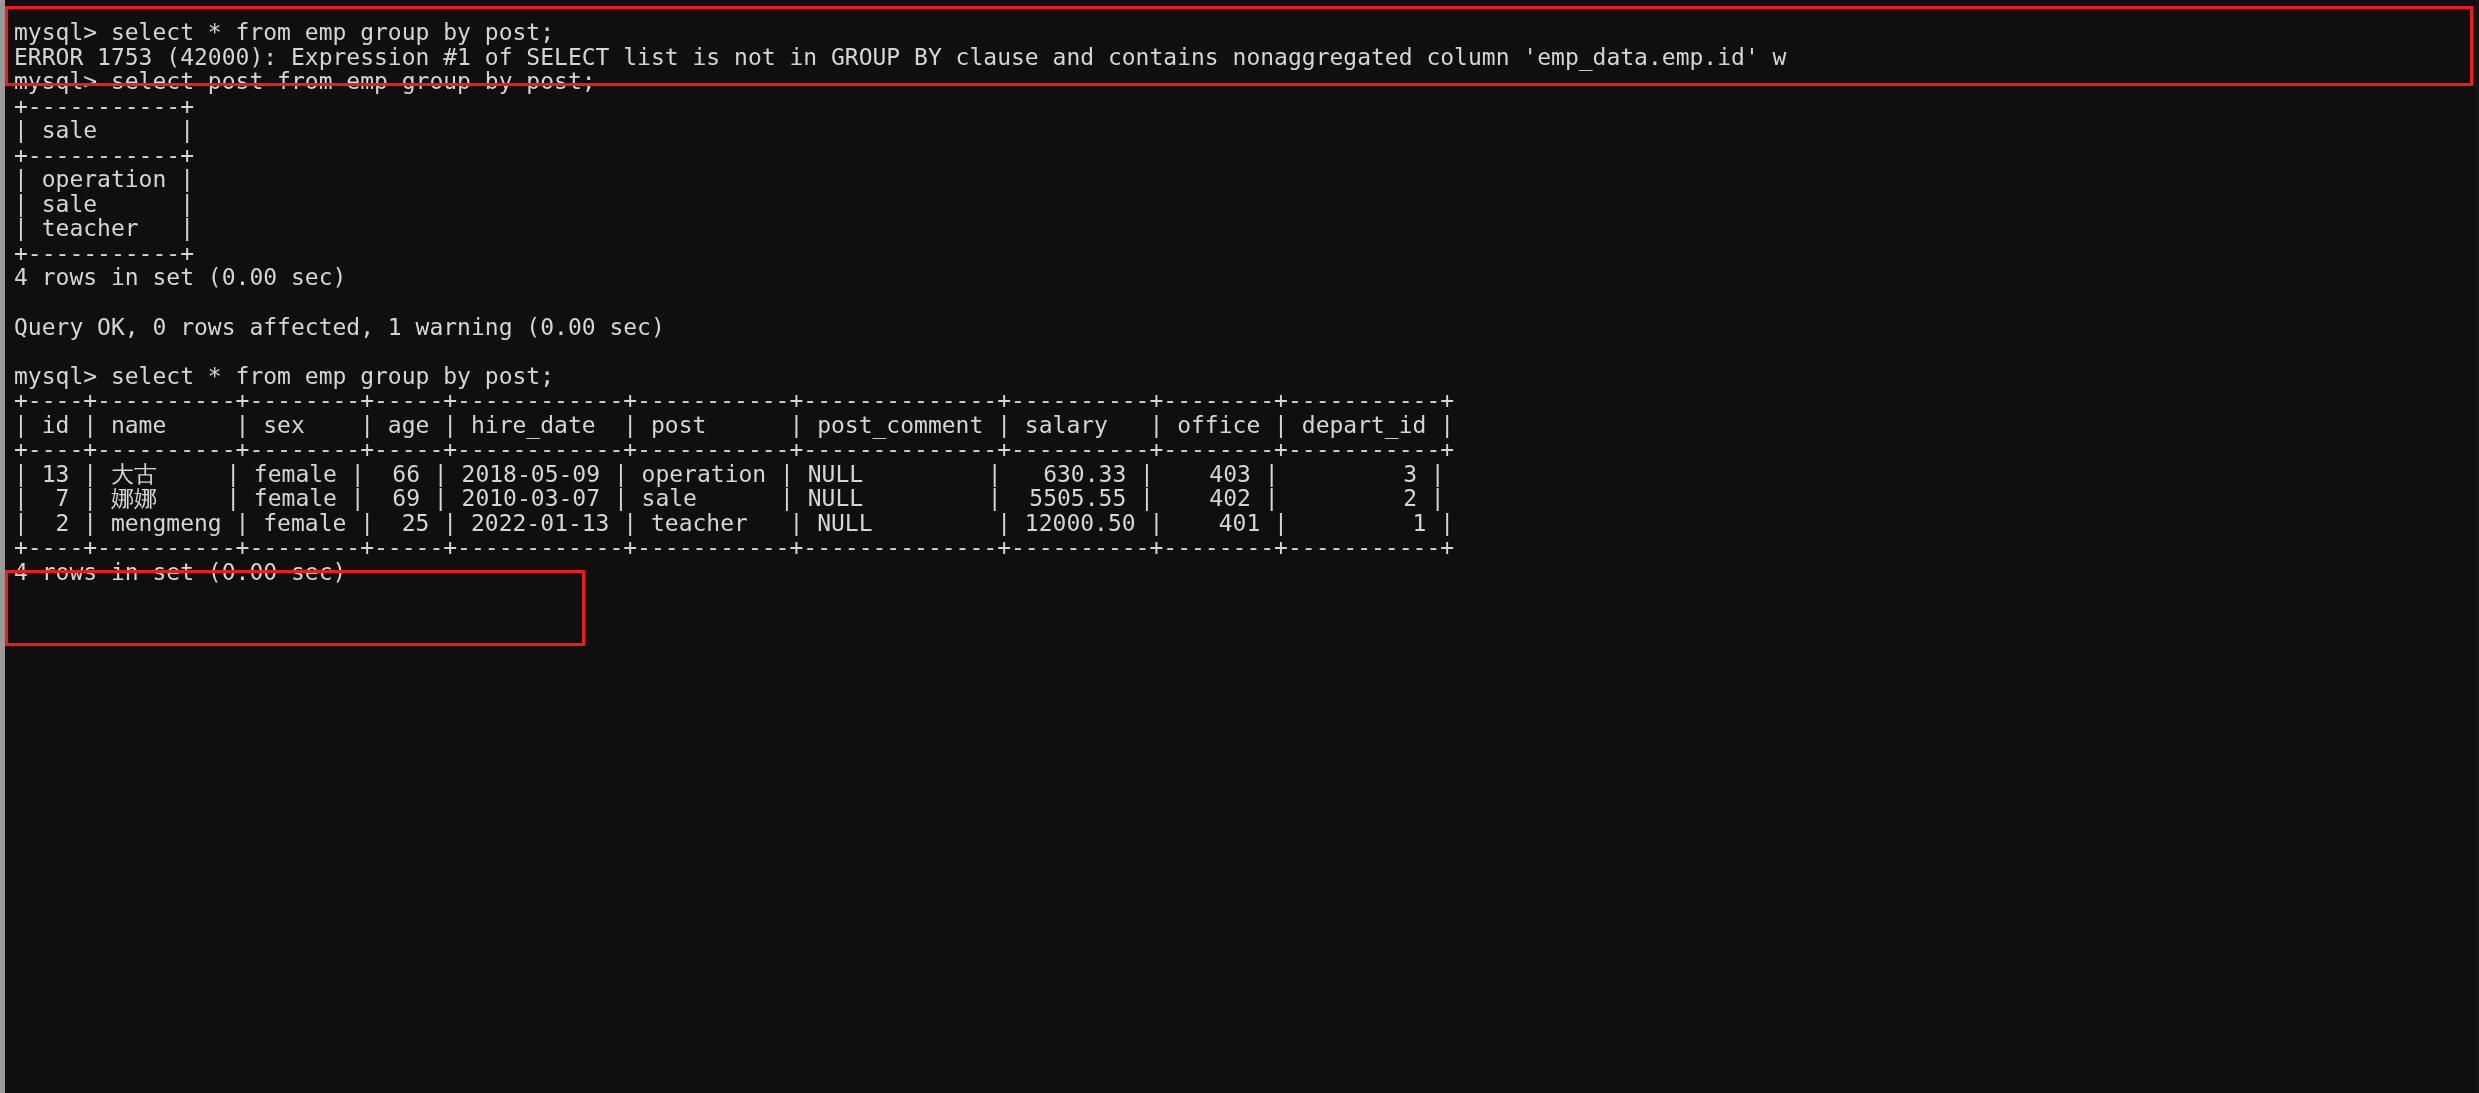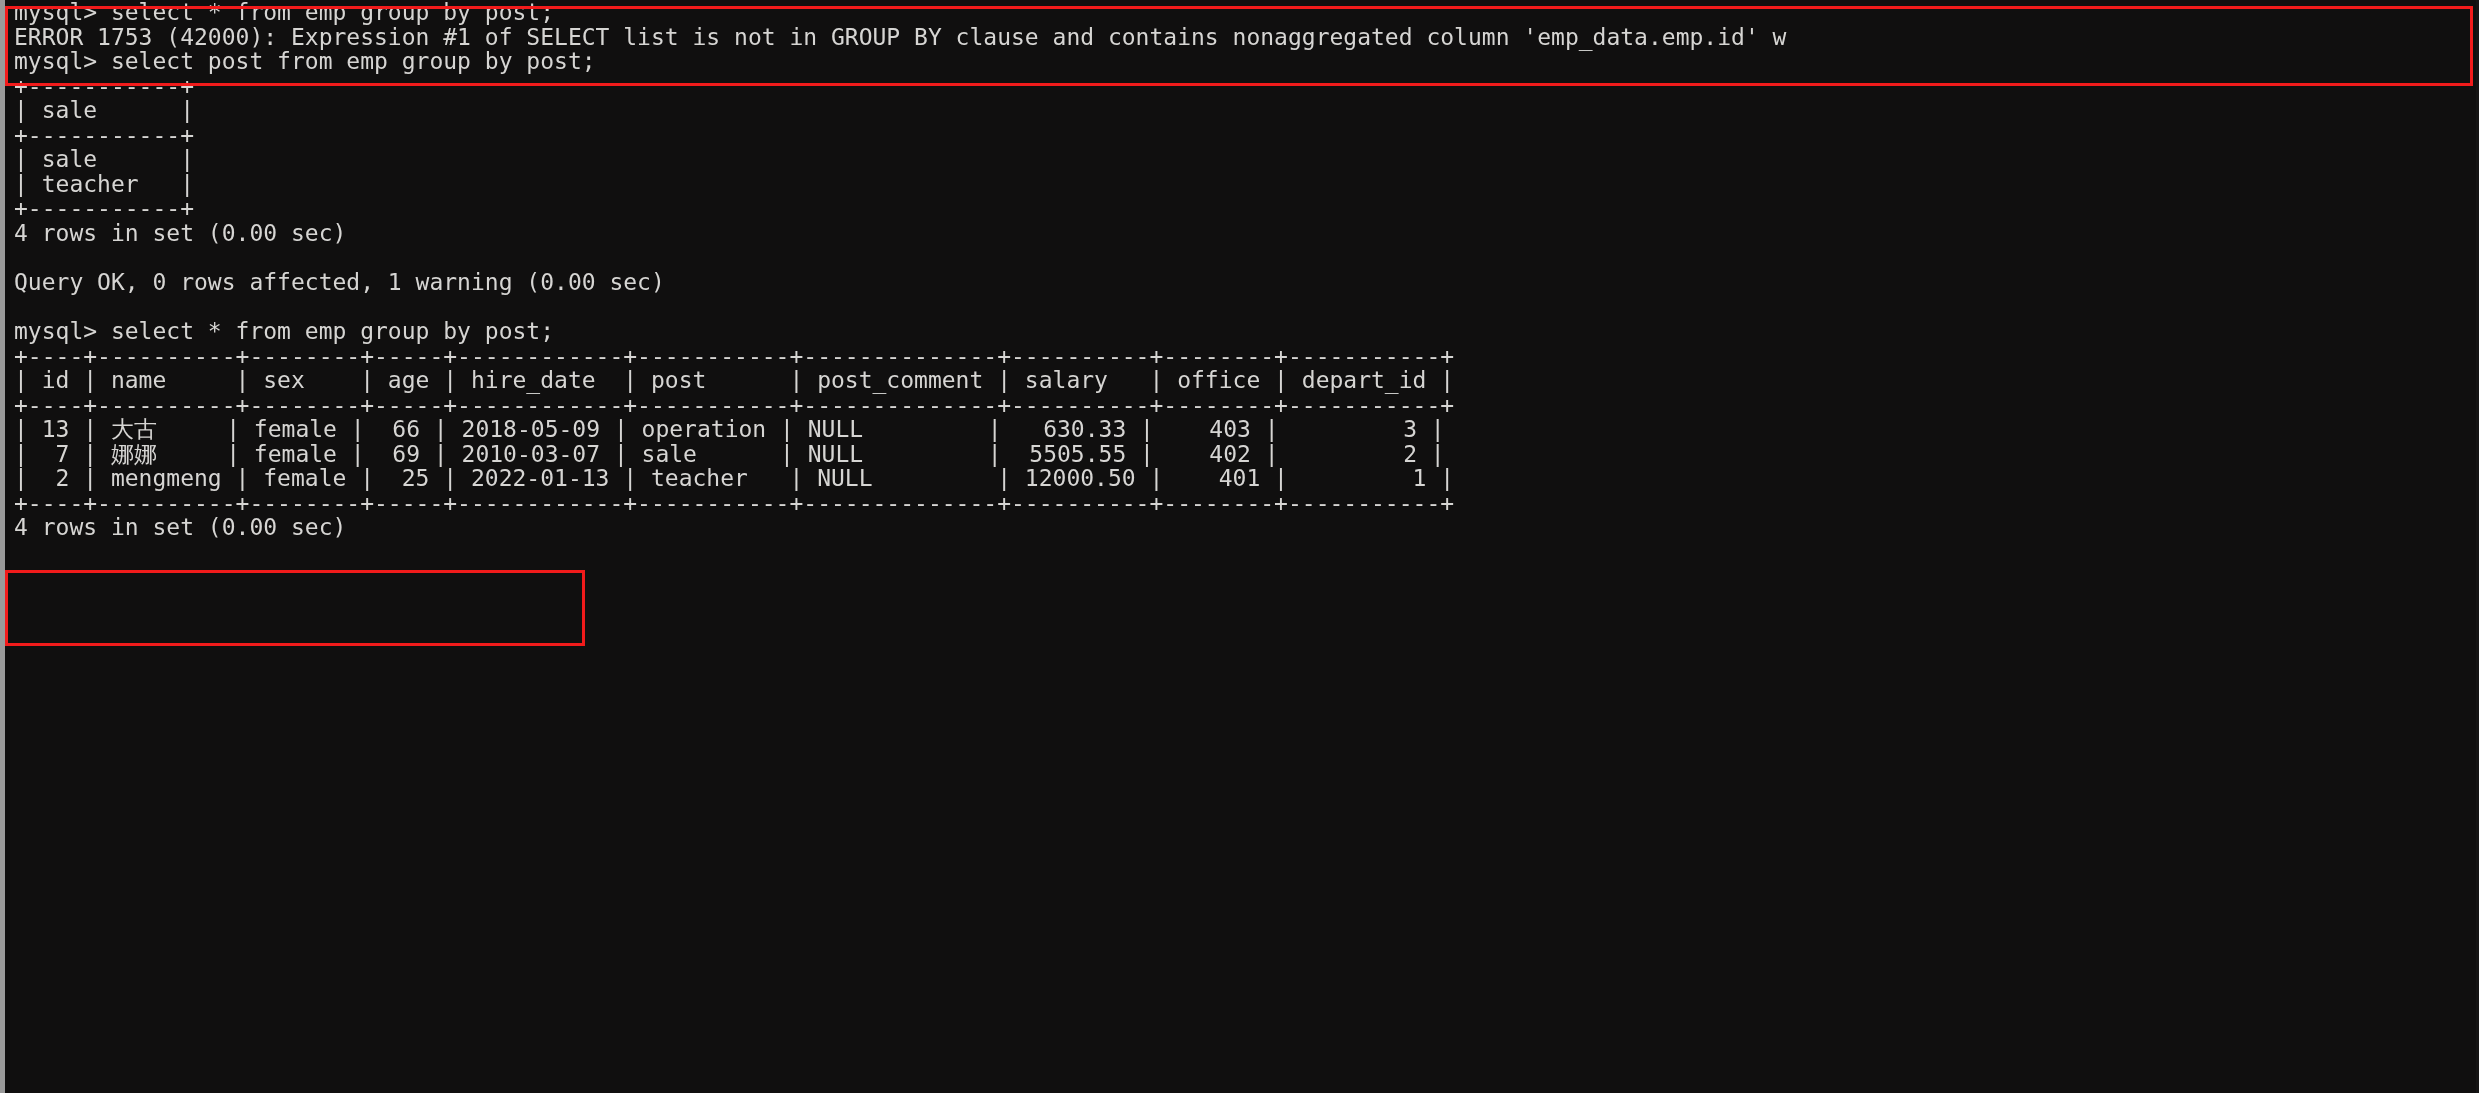--- a/index.html
+++ b/index.html
@@ -32,21 +32,21 @@
     width: 3px;
     height: 1093px;
     background: #151414;
   }
   #console {
     position: absolute;
     top: 0;
     left: 5px;
     right: 0;
     bottom: 0;
-    padding: 0 0 0 9px;
+    padding: 20px 0 0 9px;
     box-sizing: border-box;
   }
   .line {
     display: block;
     height: 24.55px;
     line-height: 24.55px;
     font-size: 23px;
     letter-spacing: 0px;
     color: #d6d5d3;
     white-space: pre;
@@ -73,20 +73,21 @@
   <div class="edge-strip"></div>
   <div class="edge-strip-right"></div>
 
   <div id="console">
     <span class="line">mysql&gt; select * from emp group by post;</span>
     <span class="line">ERROR 1753 (42000): Expression #1 of SELECT list is not in GROUP BY clause and contains nonaggregated column 'emp_data.emp.id' w</span>
     <span class="line">mysql&gt; select post from emp group by post;</span>
     <span class="line">+-----------+</span>
     <span class="line">| sale      |</span>
     <span class="line">+-----------+</span>
+    <span class="line">| operation |</span>
     <span class="line">| sale      |</span>
     <span class="line">| teacher   |</span>
     <span class="line">+-----------+</span>
     <span class="line">4 rows in set (0.00 sec)</span>
     <span class="line blank"></span>
     <span class="line">Query OK, 0 rows affected, 1 warning (0.00 sec)</span>
     <span class="line blank"></span>
     <span class="line">mysql&gt; select * from emp group by post;</span>
     <span class="line">+----+----------+--------+-----+------------+-----------+--------------+----------+--------+-----------+</span>
     <span class="line">| id | name     | sex    | age | hire_date  | post      | post_comment | salary   | office | depart_id |</span>

